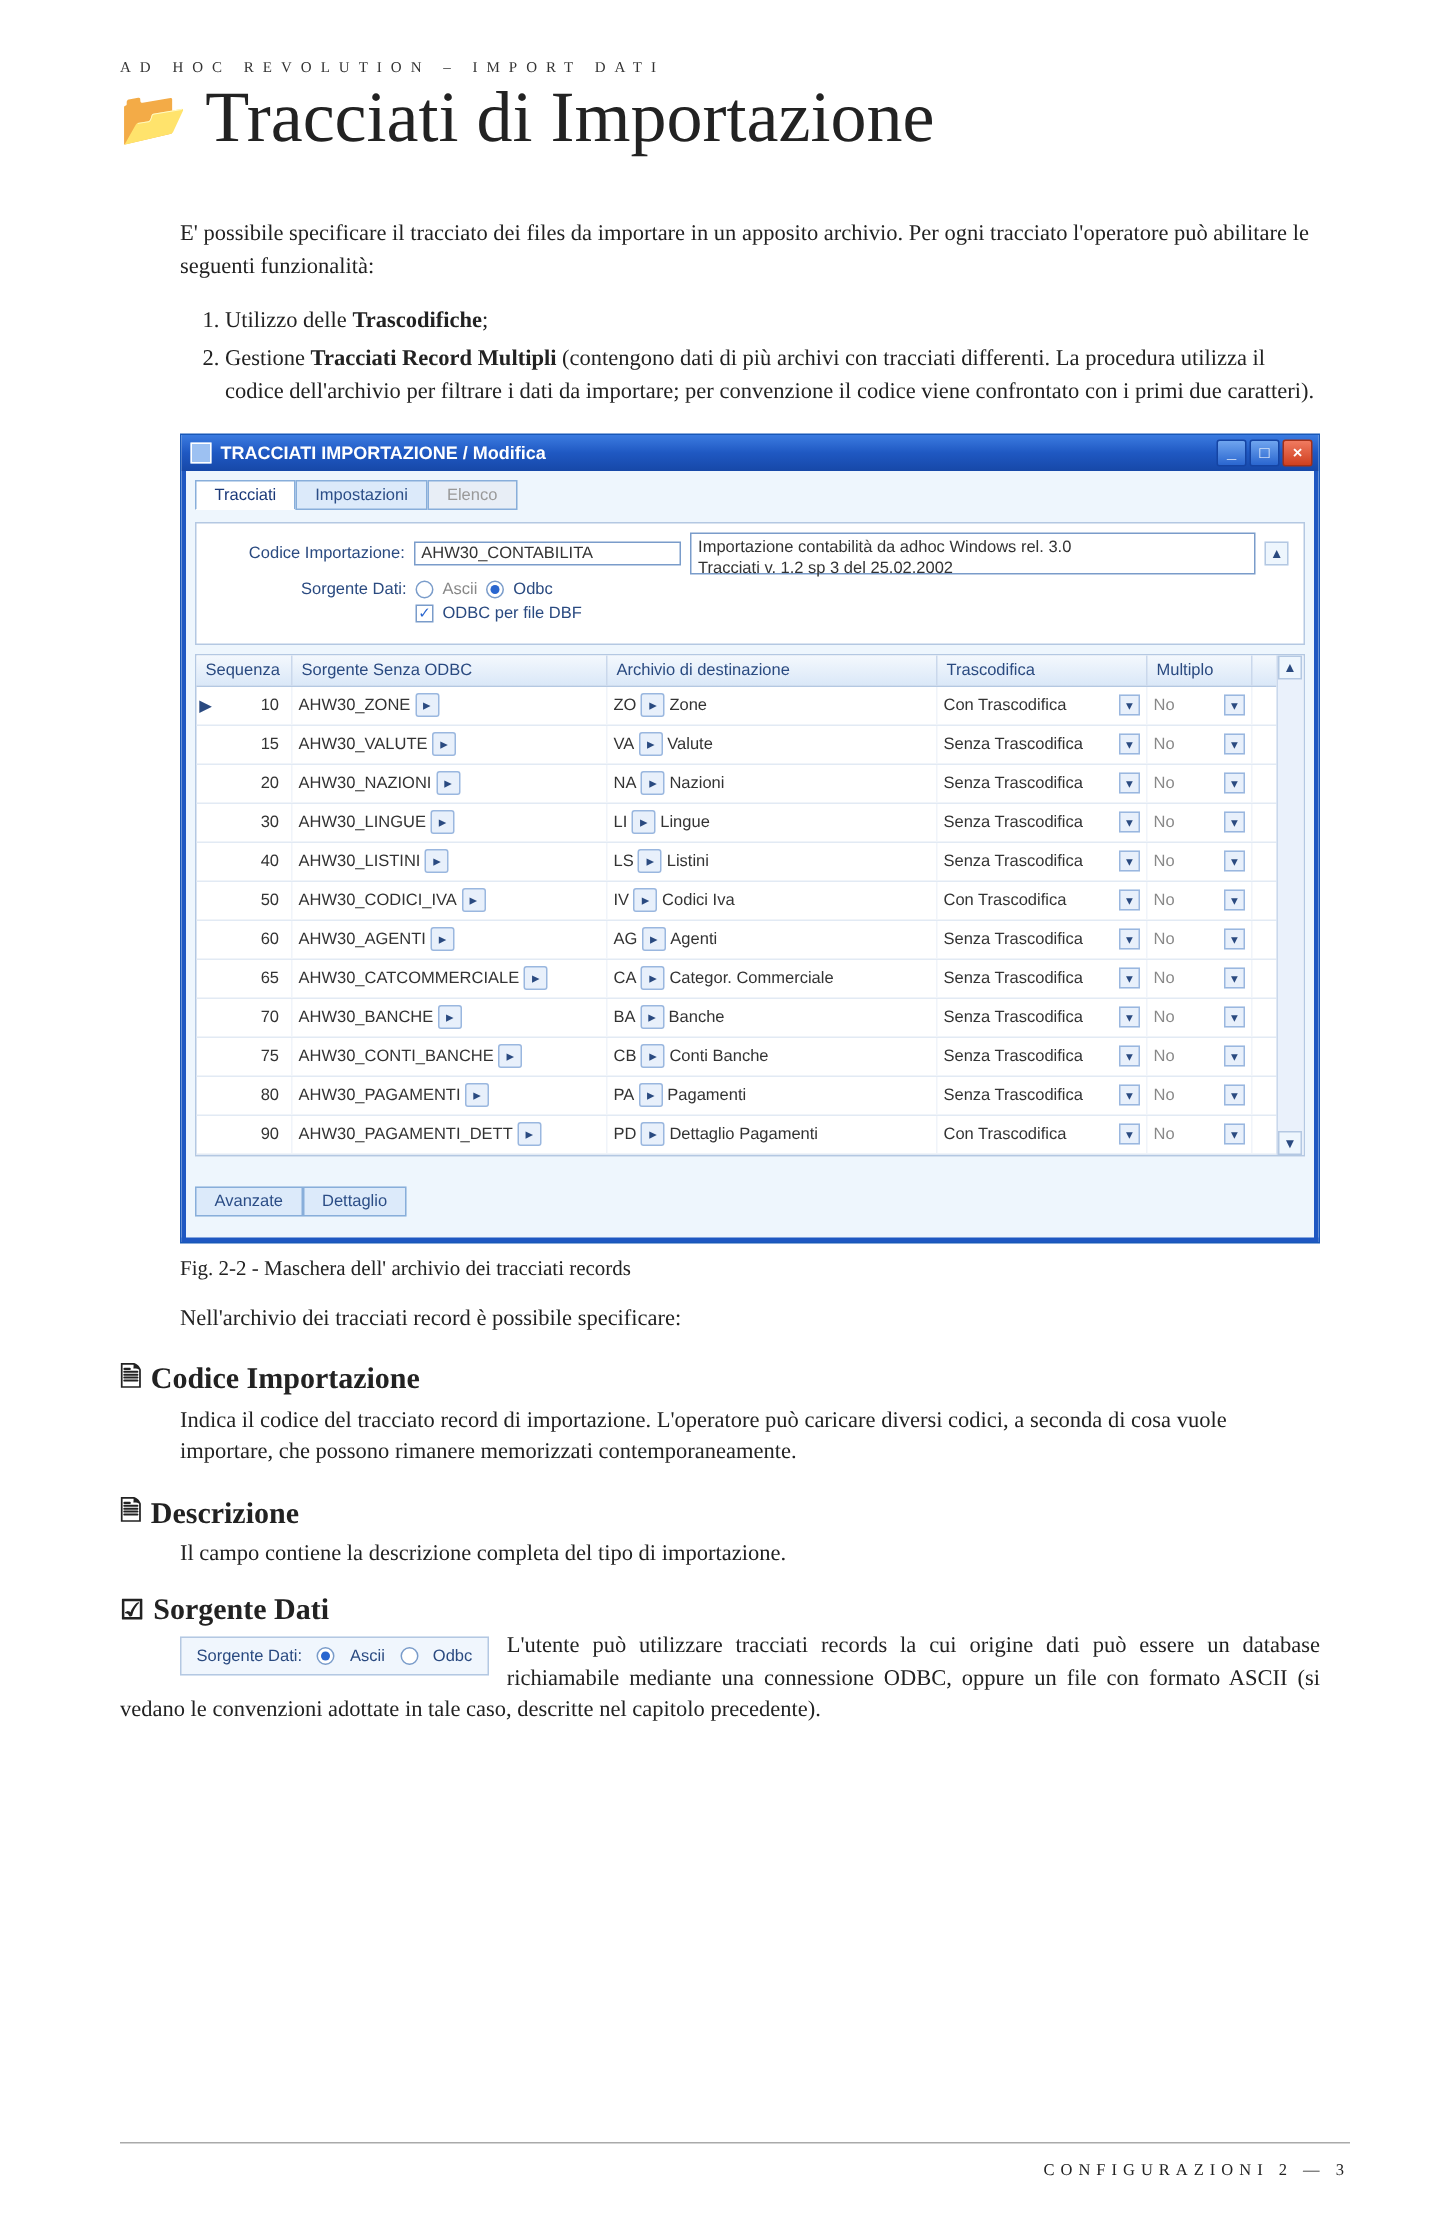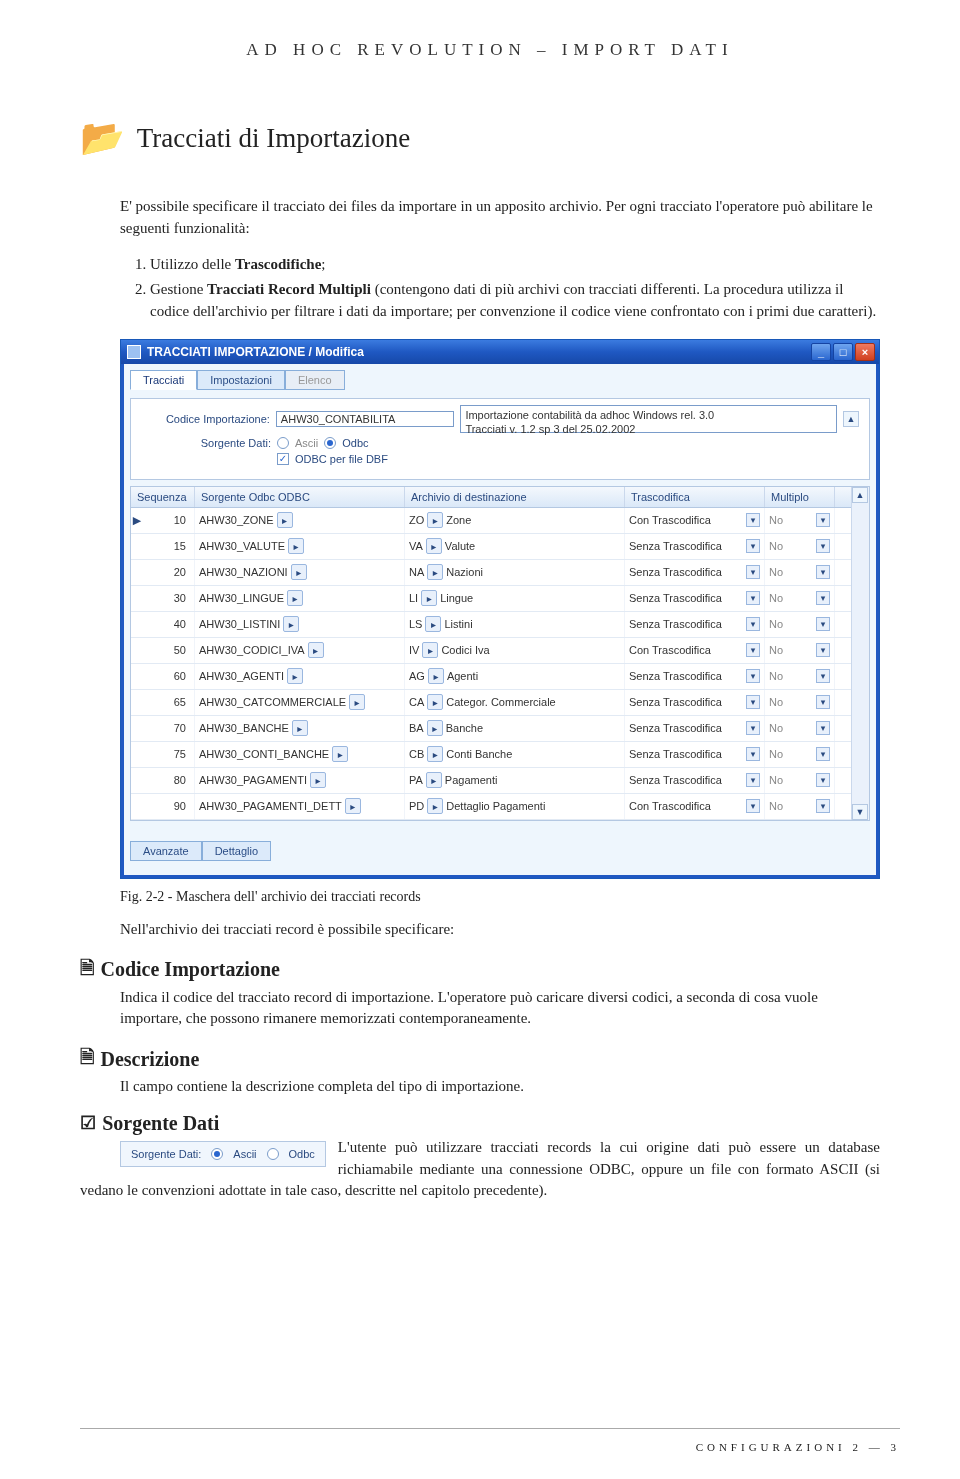--- a/index.html
+++ b/index.html
@@ -6,30 +6,29 @@
   body {
     width: 960px;
     height: 1479px;
     font-family: Georgia, 'Times New Roman', serif;
     color: #222;
     background: #fff;
     padding: 40px 60px 30px 80px;
     position: relative;
   }
   .header-small {
-    text-align: center;
-    font-size: 17px;
+    text-align: left;
+    font-size: 10px;
     letter-spacing: 6px;
     font-family: Georgia, serif;
     color: #333;
-    margin-bottom: 60px;
   }
   .chapter-title-row { display: flex; align-items: center; gap: 12px; margin-bottom: 40px; }
   .folder-icon { font-size: 36px; line-height: 1; }
-  .chapter-title { font-size: 27px; font-family: Georgia, serif; font-weight: normal; text-align: right; }
+  .chapter-title { font-size: 48px; font-family: Georgia, serif; font-weight: normal; text-align: right; }
   .body-text { font-size: 15px; line-height: 1.45; margin: 0 20px 14px 40px; font-family: Georgia, serif; }
   ol.spec-list { margin: 0 20px 16px 70px; font-size: 15px; line-height: 1.45; }
   ol.spec-list li { margin-bottom: 4px; }
 
   
   .win { margin: 8px 20px 10px 40px; border: 1px solid #1858b8; font-family: Tahoma, Verdana, sans-serif; font-size: 11px; }
   .titlebar {
     background: linear-gradient(to bottom, #3b7be0 0%, #1f58c2 50%, #1648a8 100%);
     color: #fff; display: flex; align-items: center; justify-content: space-between;
     padding: 3px 4px 3px 6px; font-weight: bold; font-size: 12px;
@@ -146,21 +145,21 @@
         <span class="checkbox">✓</span>
         <span>ODBC per file DBF</span>
       </div>
     </div>
 
     <div class="grid">
       <div class="grid-wrap">
         <div class="grid-main">
           <div class="grid-header">
             <div class="gh" style="width:64px;">Sequenza</div>
-            <div class="gh" style="width:210px;">Sorgente Odbc ODBC</div>
+            <div class="gh" style="width:210px;">Sorgente Senza ODBC</div>
             <div class="gh" style="width:220px;">Archivio di destinazione</div>
             <div class="gh" style="width:140px;">Trascodifica</div>
             <div class="gh" style="width:70px;">Multiplo</div>
           </div>
           <div class="grid-rows" id="grid-rows">
               <div class="grow">
                 <div class="sel-marker">▶</div>
                 <div class="gc c-seq">10</div>
                 <div class="gc c-src">
                   <span>AHW30_ZONE</span>

